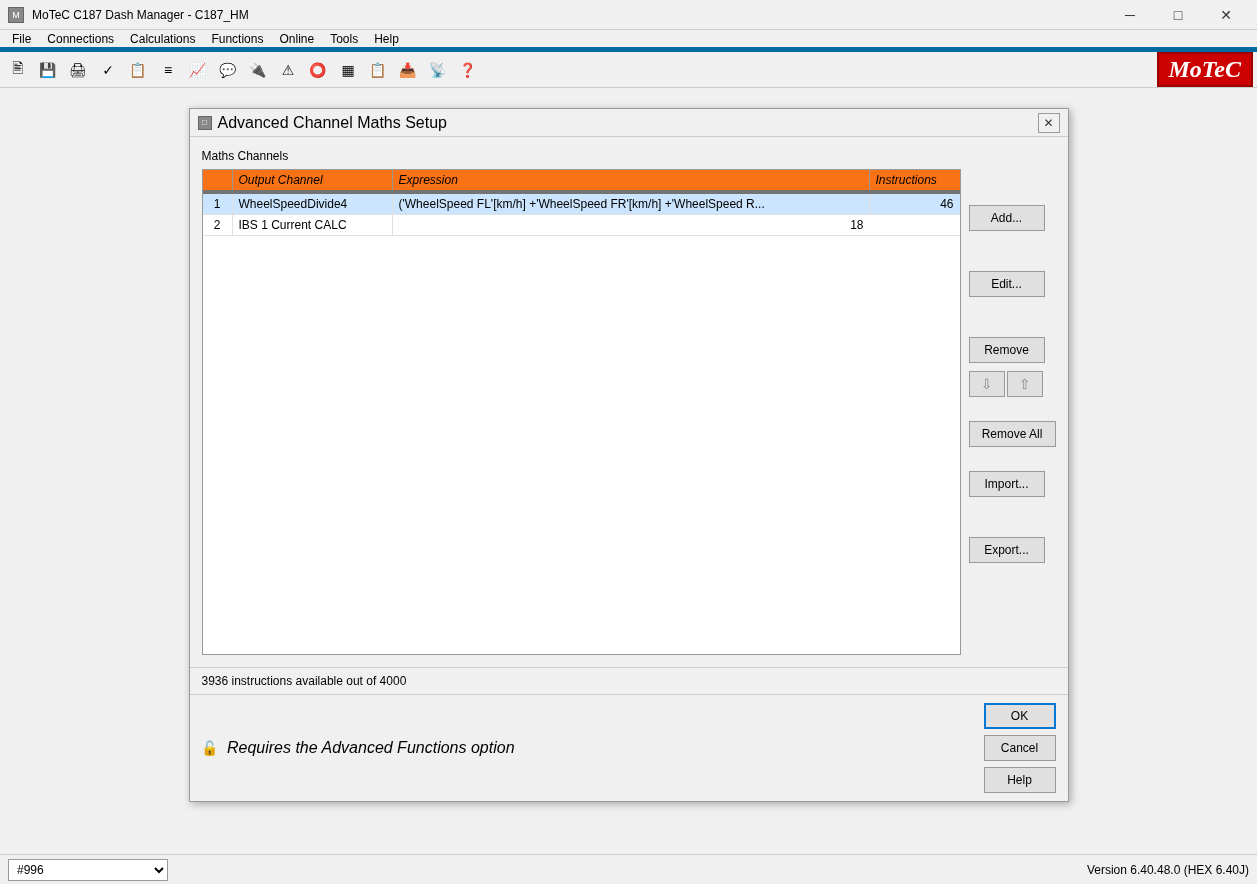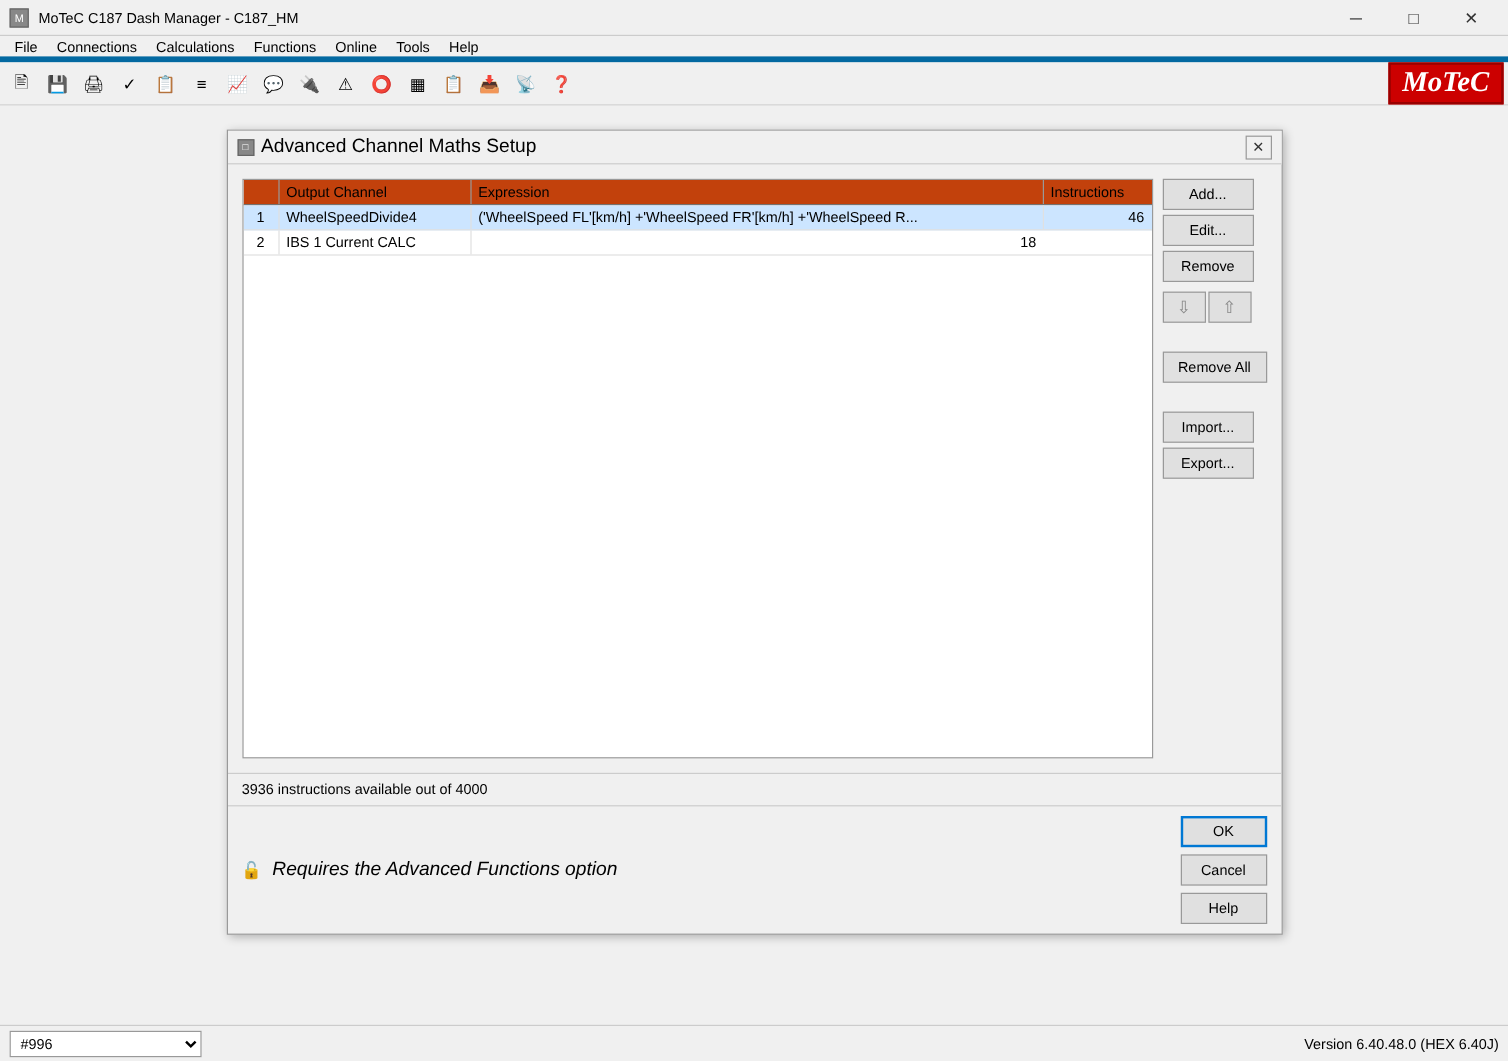--- a/index.html
+++ b/index.html
@@ -166,22 +166,23 @@
     }
     .table-wrapper {
       flex: 1;
       border: 1px solid #999;
       background: white;
       overflow: hidden;
     }
     .table-header {
       display: grid;
       grid-template-columns: 30px 160px 1fr 90px;
-      background: #c2410c;
-      border-bottom: 1px solid #737373;
+      background: #f97316;
+      border-bottom: 4px solid #737373;
+      font-style: italic;
     }
     .th {
       padding: 3px 6px;
       font-size: 12px;
       font-weight: normal;
       border-right: 1px solid #999;
       color: #000;
     }
     .th:last-child { border-right: none; }
     .table-body {
@@ -215,21 +216,21 @@
       min-width: 80px;
     }
     .side-btn {
       width: 76px;
       height: 26px;
       background: #e0e0e0;
       border: 1px solid #999;
       cursor: pointer;
       font-size: 12px;
       color: #000;
-      display: flex; align-items: center; justify-content: center;
+      display: flex; align-items: center; justify-content: center; margin-top: 36px;
     }
     .side-btn:disabled { color: #aaa; cursor: default; }
 
     .arrow-buttons {
       display: flex;
       gap: 2px;
       margin-top: 4px;
     }
     .arrow-btn {
       width: 36px; height: 26px;
@@ -371,20 +372,21 @@
 
   <div class="dialog">
 
     <div class="dialog-title-bar">
       <div class="dialog-title-icon">□</div>
       <span class="dialog-title-text">Advanced Channel Maths Setup</span>
       <button class="dialog-close-btn">✕</button>
     </div>
 
     <div class="dialog-body">
+      <div class="section-label">Maths Channels</div>
 
       <div class="table-container">
 
         <div class="table-wrapper">
           <div class="table-header">
             <div class="th"></div>
             <div class="th">Output Channel</div>
             <div class="th">Expression</div>
             <div class="th">Instructions</div>
           </div>

